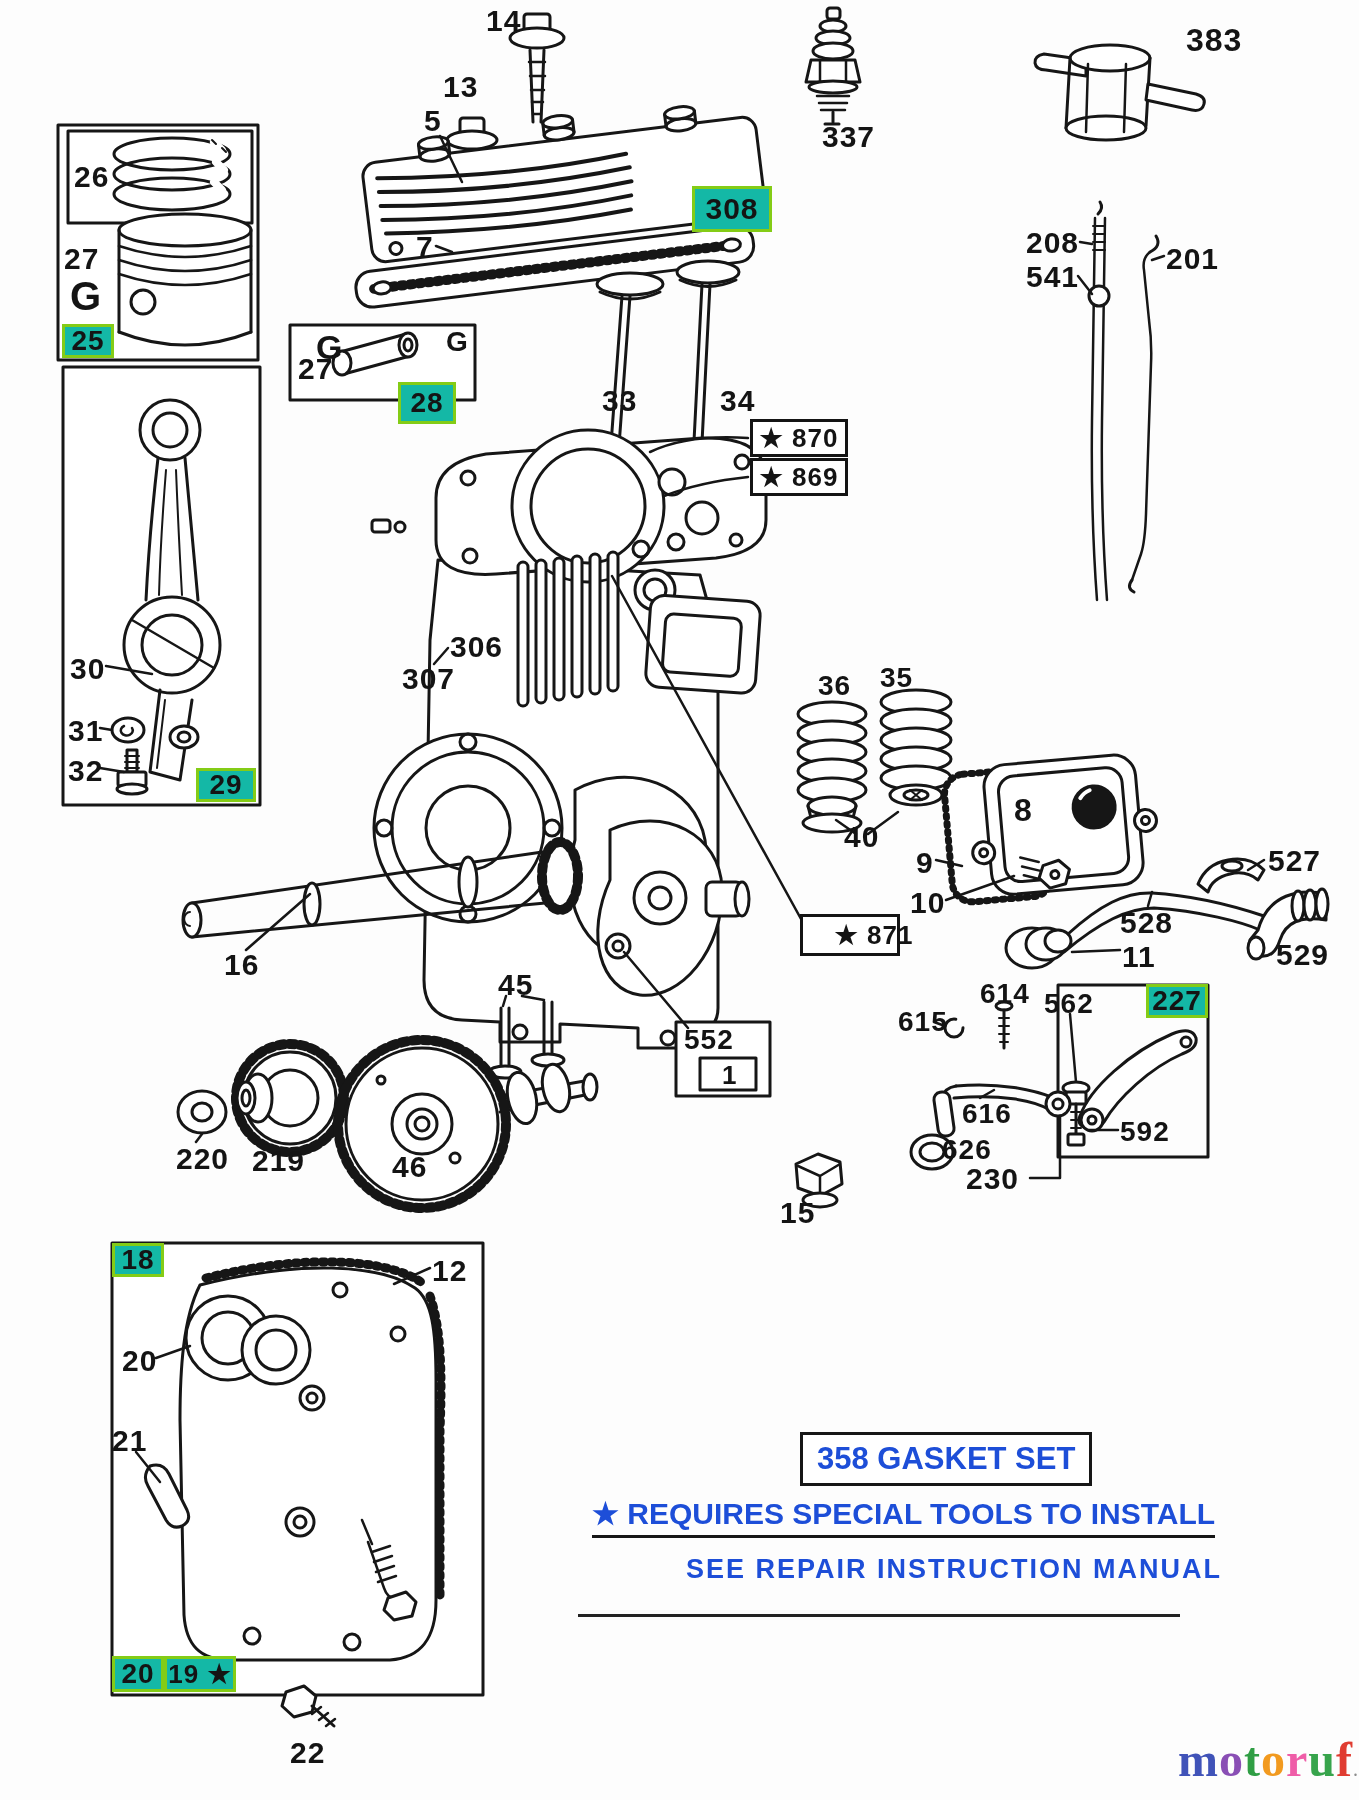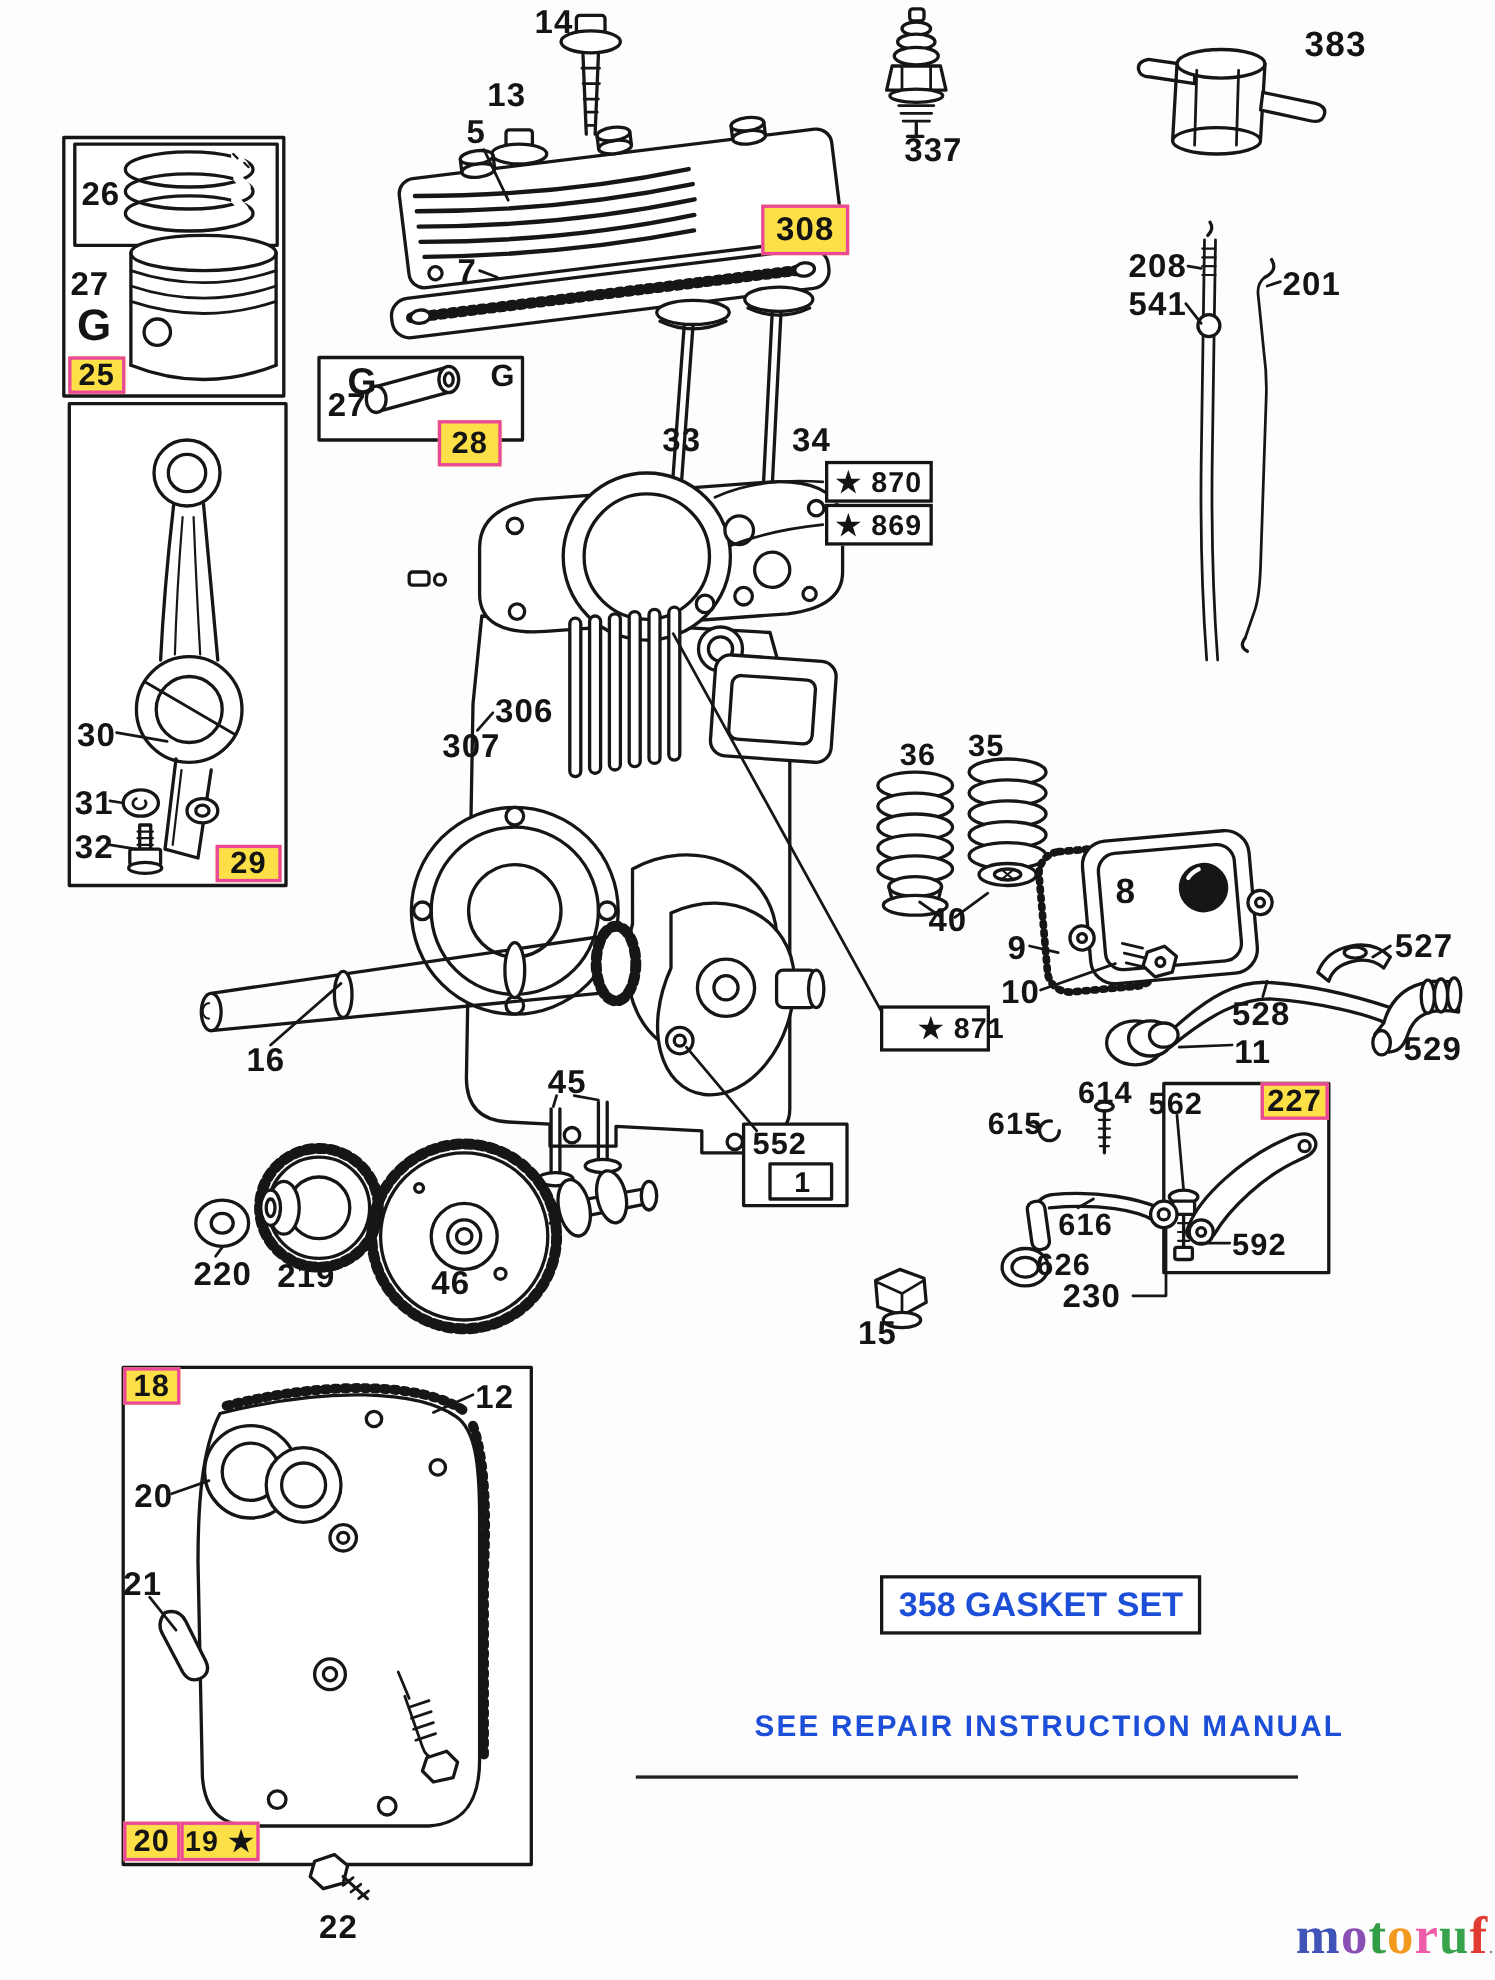--- a/index.html
+++ b/index.html
@@ -1,21 +1,21 @@
 <!DOCTYPE html>
 <html><head>
 <meta charset="utf-8">
 <style>
   html,body{margin:0;padding:0;background:#fff;}
   #canvas{position:relative;width:1359px;height:1800px;background:#fdfdfd;overflow:hidden;
           font-family:"Liberation Sans",sans-serif;}
   #art{position:absolute;left:0;top:0;}
   .lbl{position:absolute;font-weight:700;color:#141414;white-space:nowrap;letter-spacing:1px;
        line-height:1;}
-  .lbl.tag{border:3px solid #ec4899;background:#fde047;display:flex;align-items:center;
+  .lbl.tag{border:3px solid #84cc16;background:#14b8a6;display:flex;align-items:center;
        justify-content:center;box-sizing:border-box;}
   .lbl.starbox{border:3px solid #141414;background:#fff;display:flex;align-items:center;
        justify-content:center;box-sizing:border-box;gap:4px;}
   .note{position:absolute;font-weight:700;color:#1d4ed8;white-space:nowrap;}
   #note-gasket{left:800px;top:1432px;border:3px solid #161616;padding:6px 14px;font-size:31px;
        background:#fff;}
   #note-special{left:592px;top:1496px;font-size:30px;border-bottom:3px solid #161616;
        padding-bottom:4px;}
   #note-manual{left:686px;top:1554px;font-size:27px;letter-spacing:2px;}
   #note-rule{position:absolute;left:578px;top:1614px;width:602px;border-top:3px solid #222;}
@@ -456,18 +456,19 @@
       <div class="lbl tag" style="left: 112px; top: 1243px; width: 52px; height: 34px; font-size: 28px;">18</div>
       <div class="lbl plain" style="left: 432px; top: 1256px; font-size: 30px;">12</div>
       <div class="lbl plain" style="left: 122px; top: 1346px; font-size: 30px;">20</div>
       <div class="lbl plain" style="left: 112px; top: 1426px; font-size: 30px;">21</div>
       <div class="lbl tag" style="left: 112px; top: 1656px; width: 52px; height: 36px; font-size: 28px;">20</div>
       <div class="lbl tag" style="left: 164px; top: 1656px; width: 72px; height: 36px; font-size: 26px;">19 ★</div>
       <div class="lbl plain" style="left: 290px; top: 1738px; font-size: 30px;">22</div>
     </div>
 
 <div id="note-gasket" class="note">358 GASKET SET</div>
+<div id="note-special" class="note">★ REQUIRES SPECIAL TOOLS TO INSTALL</div>
 <div id="note-manual" class="note">SEE REPAIR INSTRUCTION MANUAL</div>
 <div id="note-rule"></div>
 
 <div id="watermark"><span style="color: rgb(64, 83, 184);">m</span><span style="color: rgb(138, 79, 181);">o</span><span style="color: rgb(47, 158, 68);">t</span><span style="color: rgb(242, 154, 31);">o</span><span style="color: rgb(239, 93, 168);">r</span><span style="color: rgb(55, 164, 76);">u</span><span style="color: rgb(224, 60, 49);">f</span><span class="suffix" style="color: rgb(141, 141, 141);">.de</span></div>
 
 </div>
 
 </body></html>

